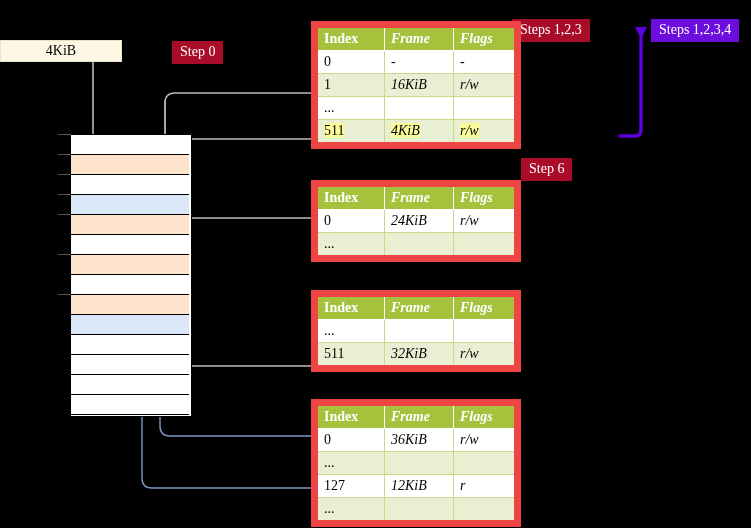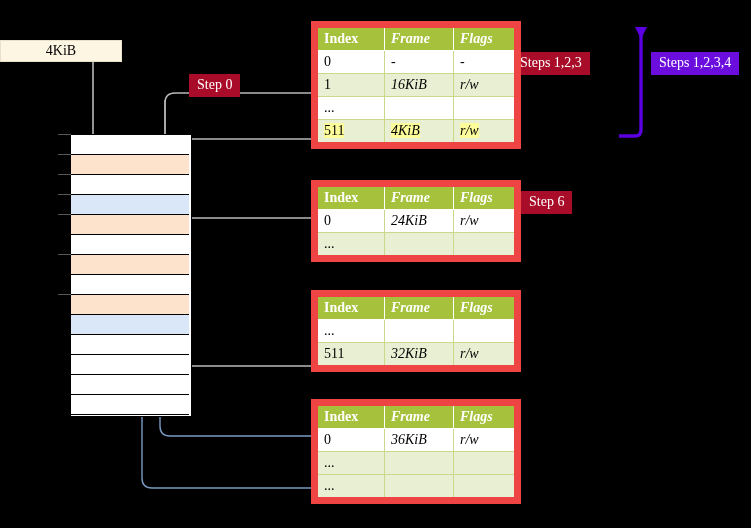--- a/index.html
+++ b/index.html
@@ -4,21 +4,21 @@
 <style>
   html,body{margin:0;padding:0;background:#000;}
   body{width:751px;height:528px;position:relative;overflow:hidden;
        font-family:"Liberation Serif", serif;}
 
   .stage{position:absolute;left:0;top:0;width:751px;height:528px;}
 
   
   .badge{position:absolute;color:#ffffff;font-size:14px;line-height:1;
          padding:4px 8px 5px 8px;white-space:nowrap;
-         font-family:"Liberation Serif", serif;margin-top:33px;}
+         font-family:"Liberation Serif", serif;}
   .badge.red{background:#a80c28;}
   .badge.purple{background:#6a0ddd;}
 
   
   .kib-box{position:absolute;background:#fdf6e3;border:1px solid #e8e0c8;
            color:#000;font-size:14px;text-align:center;
            font-family:"Liberation Serif", serif;}
 
   
   .ptable{position:absolute;border-collapse:collapse;
@@ -104,21 +104,21 @@
 
     <g>
       <path d="M619,136 L635,136 Q641,136 641,130 L641,28" stroke="#5b00e0" stroke-width="3.4" fill="none" marker-end="url(#ah-purple)"></path>
     </g>
   </svg>
 
   <div class="kib-box" style="left:0px;top:40px;width:120px;height:20px;line-height:20px;">
     <span>4KiB</span>
   </div>
 
-  <div class="badge red" style="left:189px;top:41px;">
+  <div class="badge red" style="left:172px;top:41px;">
     <span>Step 0</span>
   </div>
 
   <div class="badge red" style="left:512px;top:19px;">
     <span>Steps 1,2,3</span>
   </div>
 
   <div class="badge purple" style="left:651px;top:19px;">
     <span>Steps 1,2,3,4</span>
   </div>
@@ -232,20 +232,25 @@
         <tr class="white">
           <td class="c-idx">0</td>
           <td class="c-frm">36KiB</td>
           <td class="c-flg">r/w</td>
         </tr>
         <tr class="alt">
           <td class="c-idx">...</td>
           <td class="c-frm">&nbsp;</td>
           <td class="c-flg">&nbsp;</td>
         </tr>
+        <tr class="white">
+          <td class="c-idx">127</td>
+          <td class="c-frm">12KiB</td>
+          <td class="c-flg">r</td>
+        </tr>
         <tr class="alt">
           <td class="c-idx">...</td>
           <td class="c-frm">&nbsp;</td>
           <td class="c-flg">&nbsp;</td>
         </tr>
       </tbody>
     </table>
 
 <div class="tick" style="left:58px;top:134px;width:13px;"></div>
     <div class="tick" style="left:58px;top:154px;width:13px;"></div>

